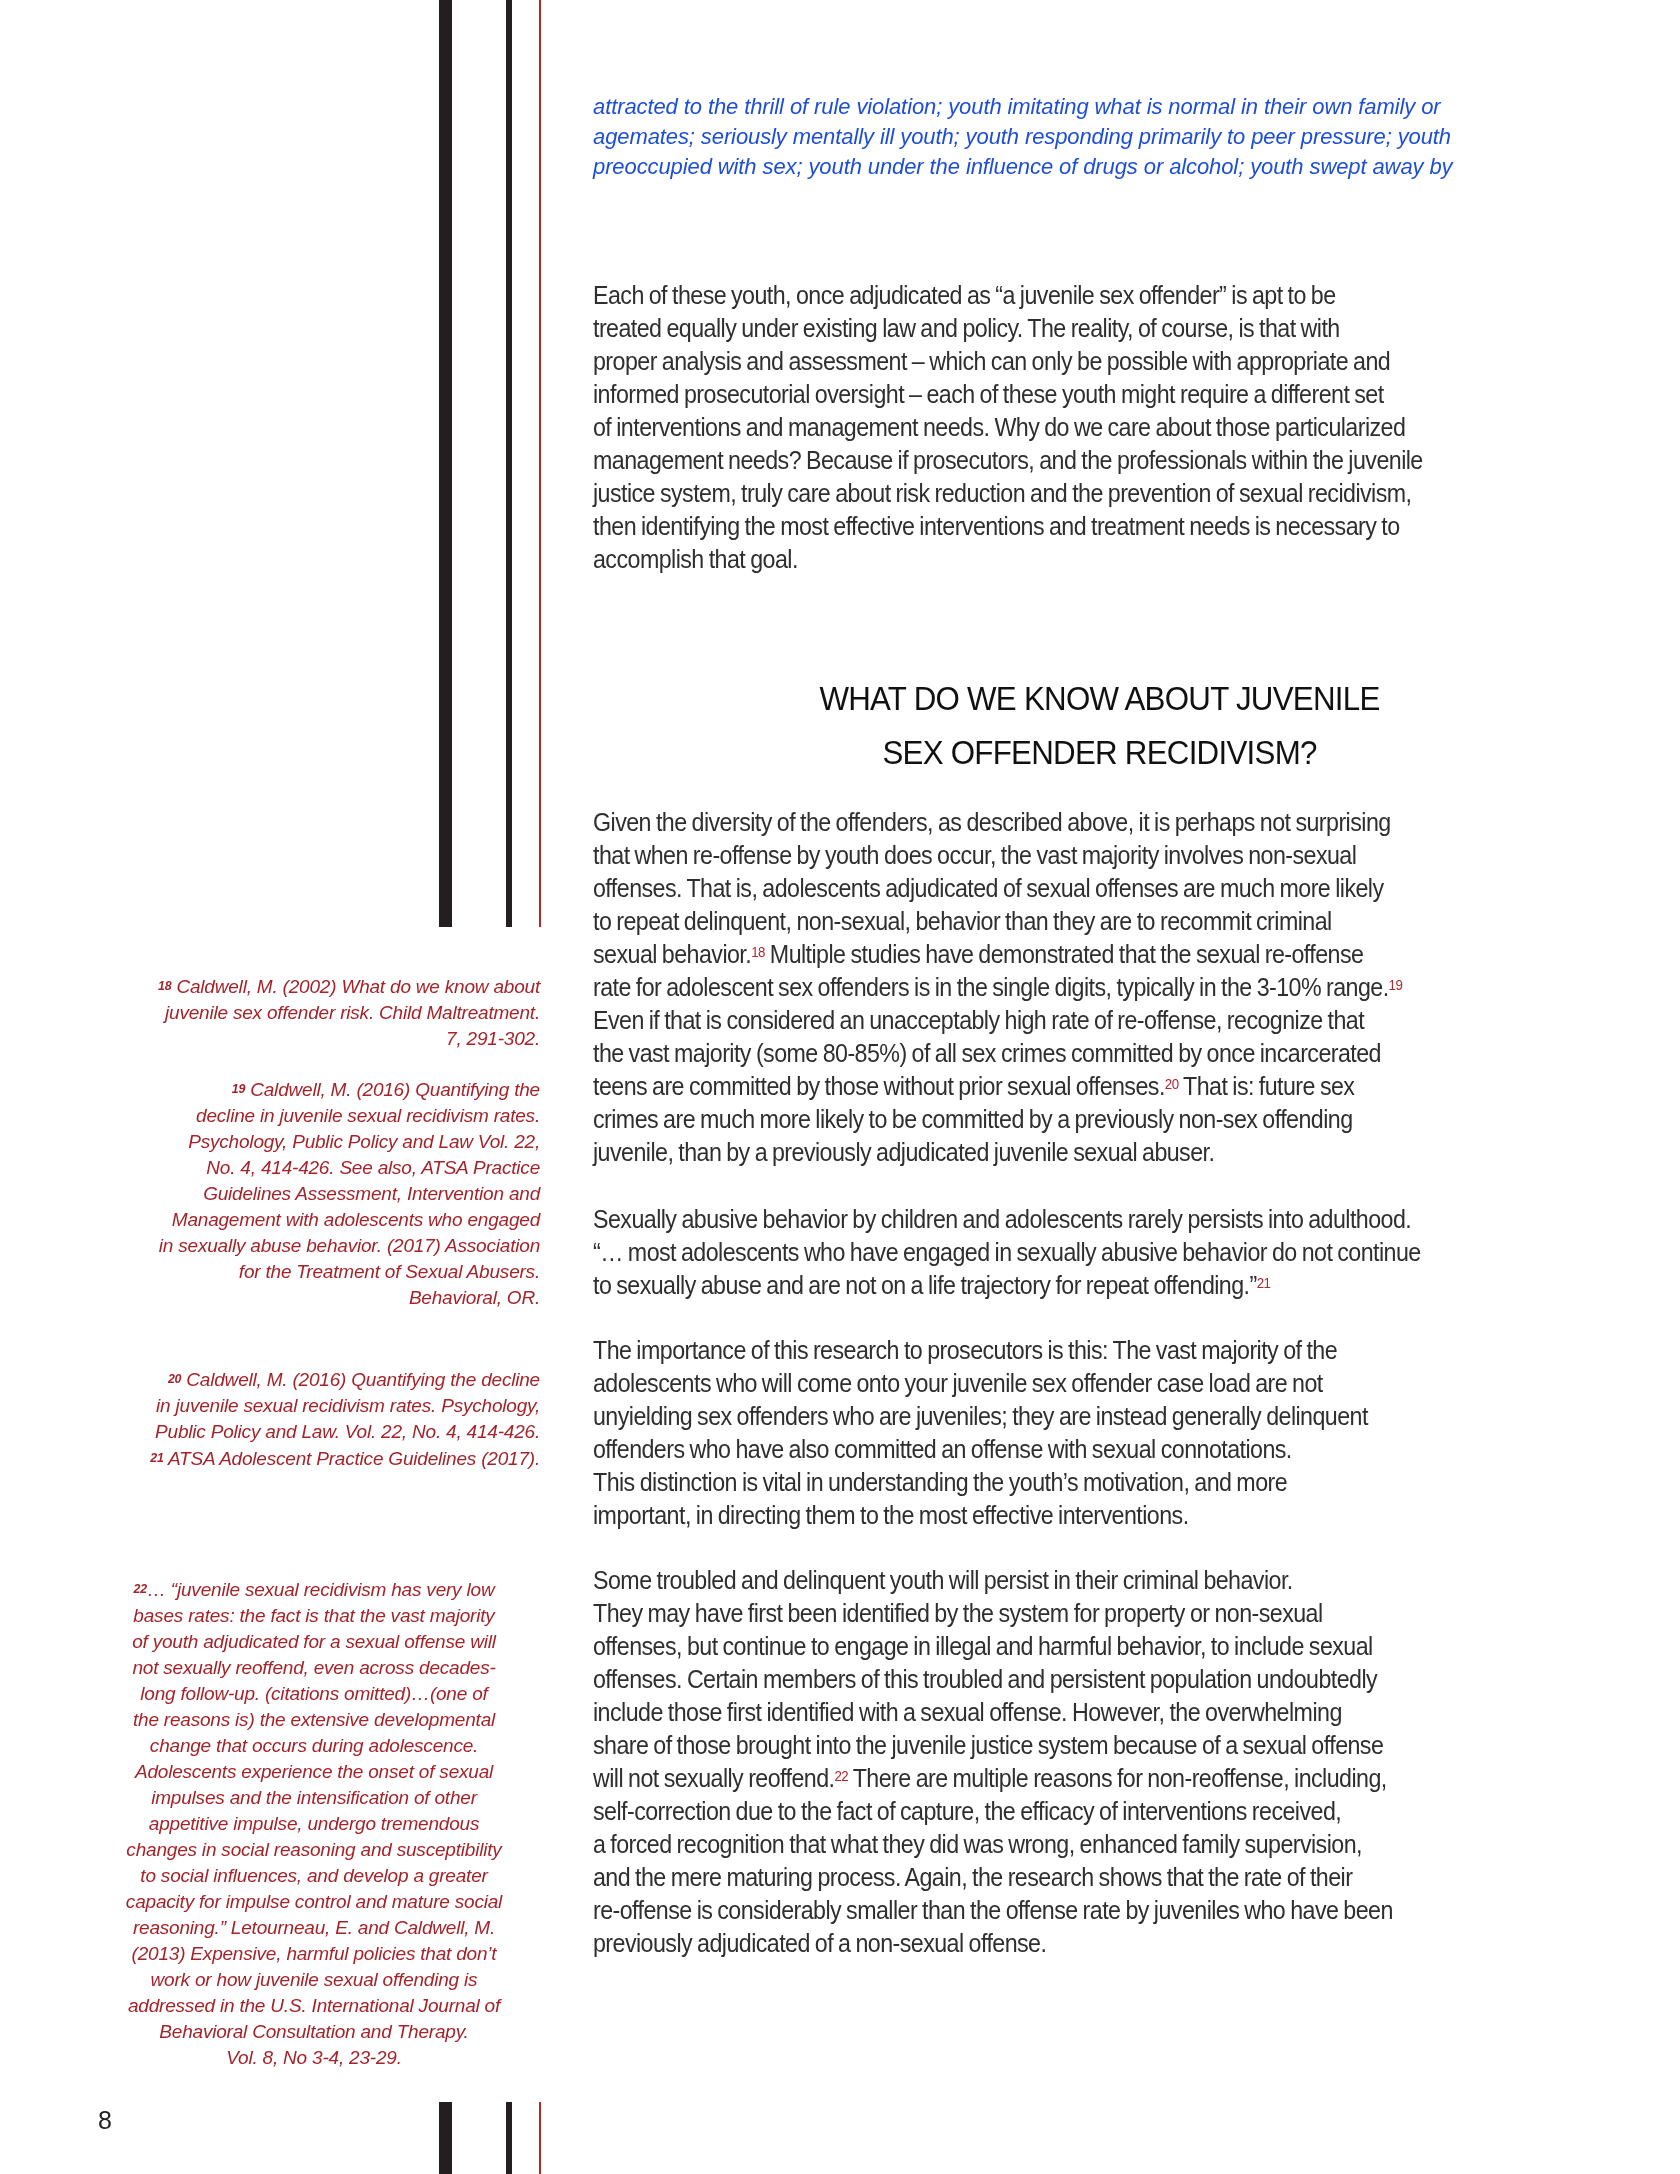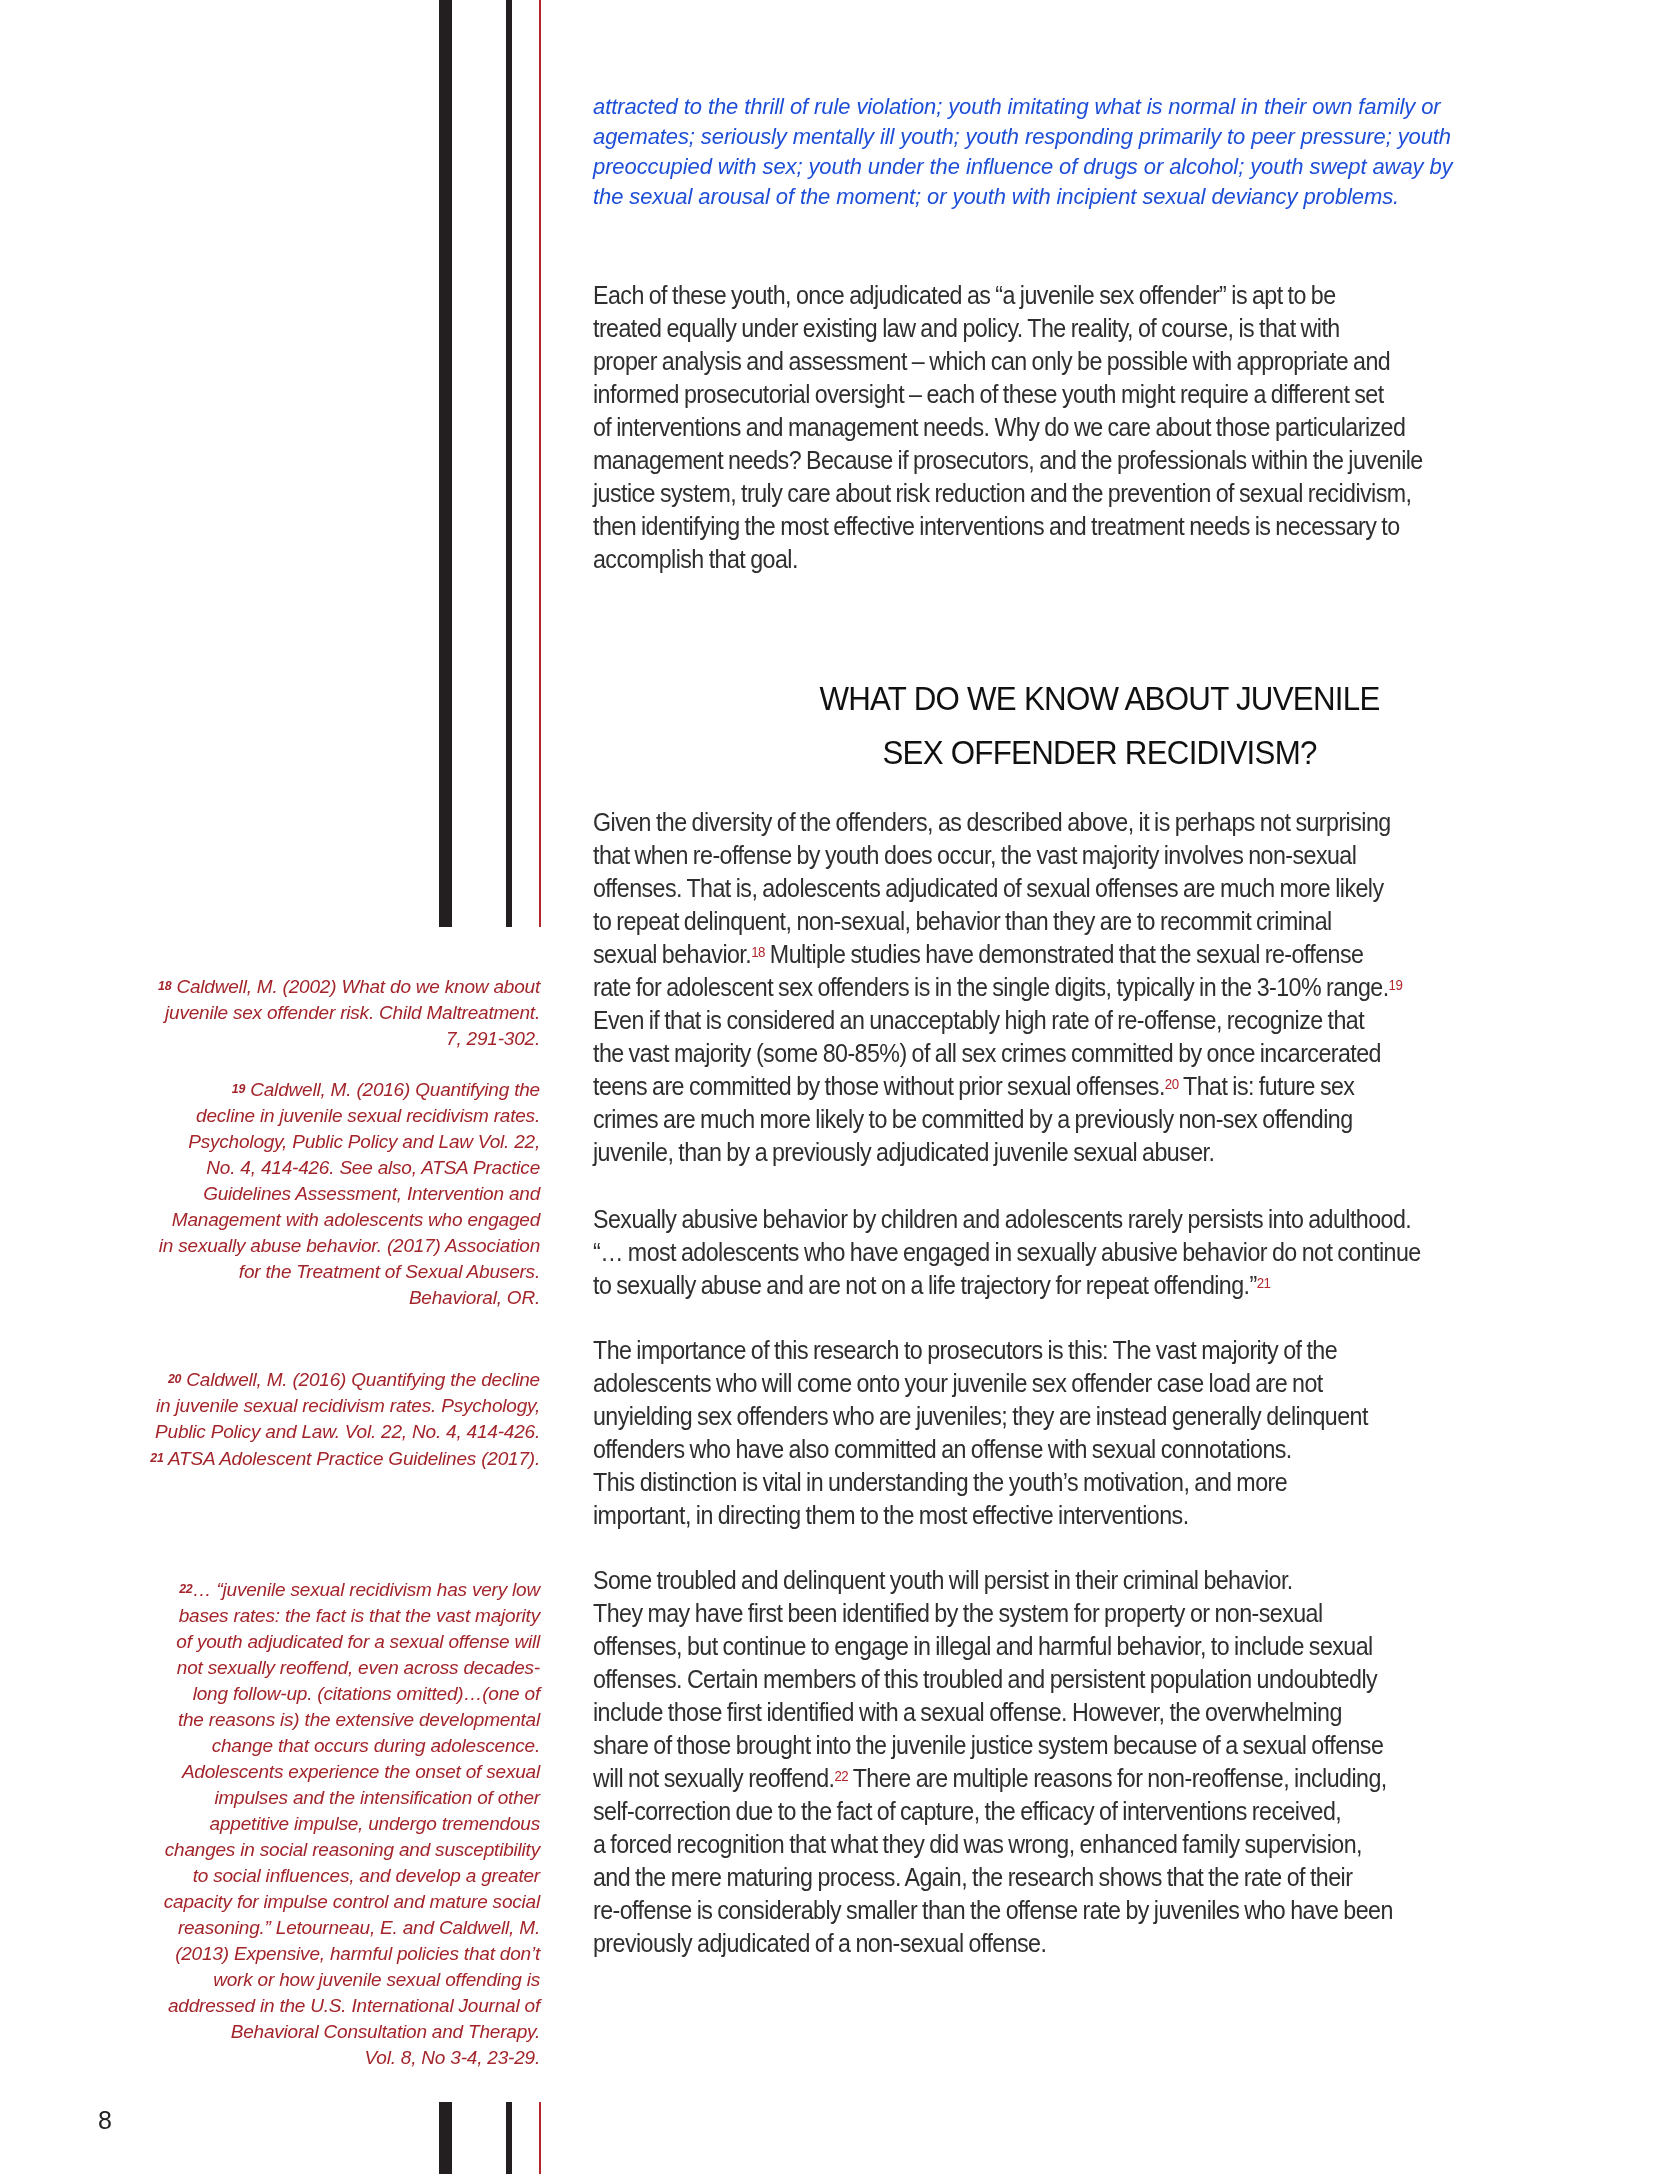--- a/index.html
+++ b/index.html
@@ -44,39 +44,38 @@
   .fn-col {
     position: absolute; left: 88px; width: 452px;
     text-align: right; font-style: italic; color: #a3252b;
     font-size: 19px; line-height: 26px; letter-spacing: -0.2px;
   }
   .fn-col sup { font-size: 12.4px; font-weight: bold; vertical-align: top; position: relative; top: -1px; }
   .fn18 { top: 974px; }
   .fn19 { top: 1077px; }
   .fn20 { top: 1367px; }
   .fn21 { top: 1446px; }
-  .fn22 { top: 1577px; }
+  .fn22 { top: 1577px; text-align: center; }
 
   .page-number { position: absolute; left: 98px; top: 2106px; font-size: 25px; color: #222; }
 </style>
 </head>
 <body>
 
 <div class="bar thick top"></div>
 <div class="bar thin top"></div>
 <div class="bar red top"></div>
 <div class="bar thick bottom"></div>
 <div class="bar thin bottom"></div>
 <div class="bar red bottom"></div>
 
 <div class="main intro-italic">
   <span class="line">attracted to the thrill of rule violation; youth imitating what is normal in their own family or</span>
   <span class="line">agemates; seriously mentally ill youth; youth responding primarily to peer pressure; youth</span>
   <span class="line">preoccupied with sex;  youth under the influence of drugs or  alcohol; youth swept away by</span>
-  <span class="line">the sexual arousal of the moment; or youth with incipient sexual deviancy problems.</span>
 </div>
 
 <div class="main body-text p1">
   <span class="line">Each of these youth, once adjudicated as “a juvenile sex offender” is apt to be</span>
   <span class="line">treated equally under existing law and policy. The reality, of course, is that with</span>
   <span class="line">proper analysis and assessment – which can only be possible with appropriate and</span>
   <span class="line">informed prosecutorial oversight – each of these youth might require a different set</span>
   <span class="line">of interventions and management needs. Why do we care about those particularized</span>
   <span class="line">management needs? Because if prosecutors, and the professionals within the juvenile</span>
   <span class="line">justice system, truly care about risk reduction and the prevention of sexual recidivism,</span>

